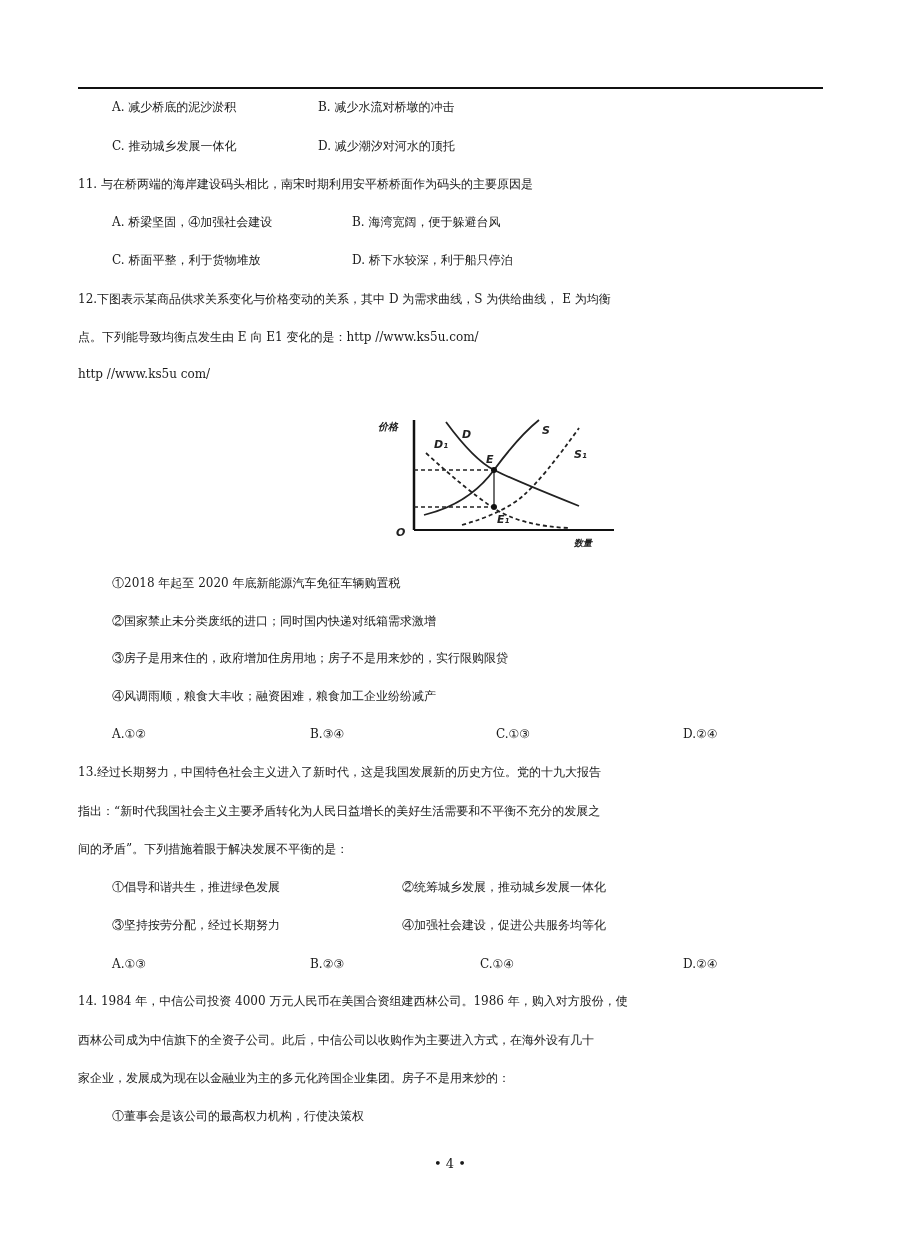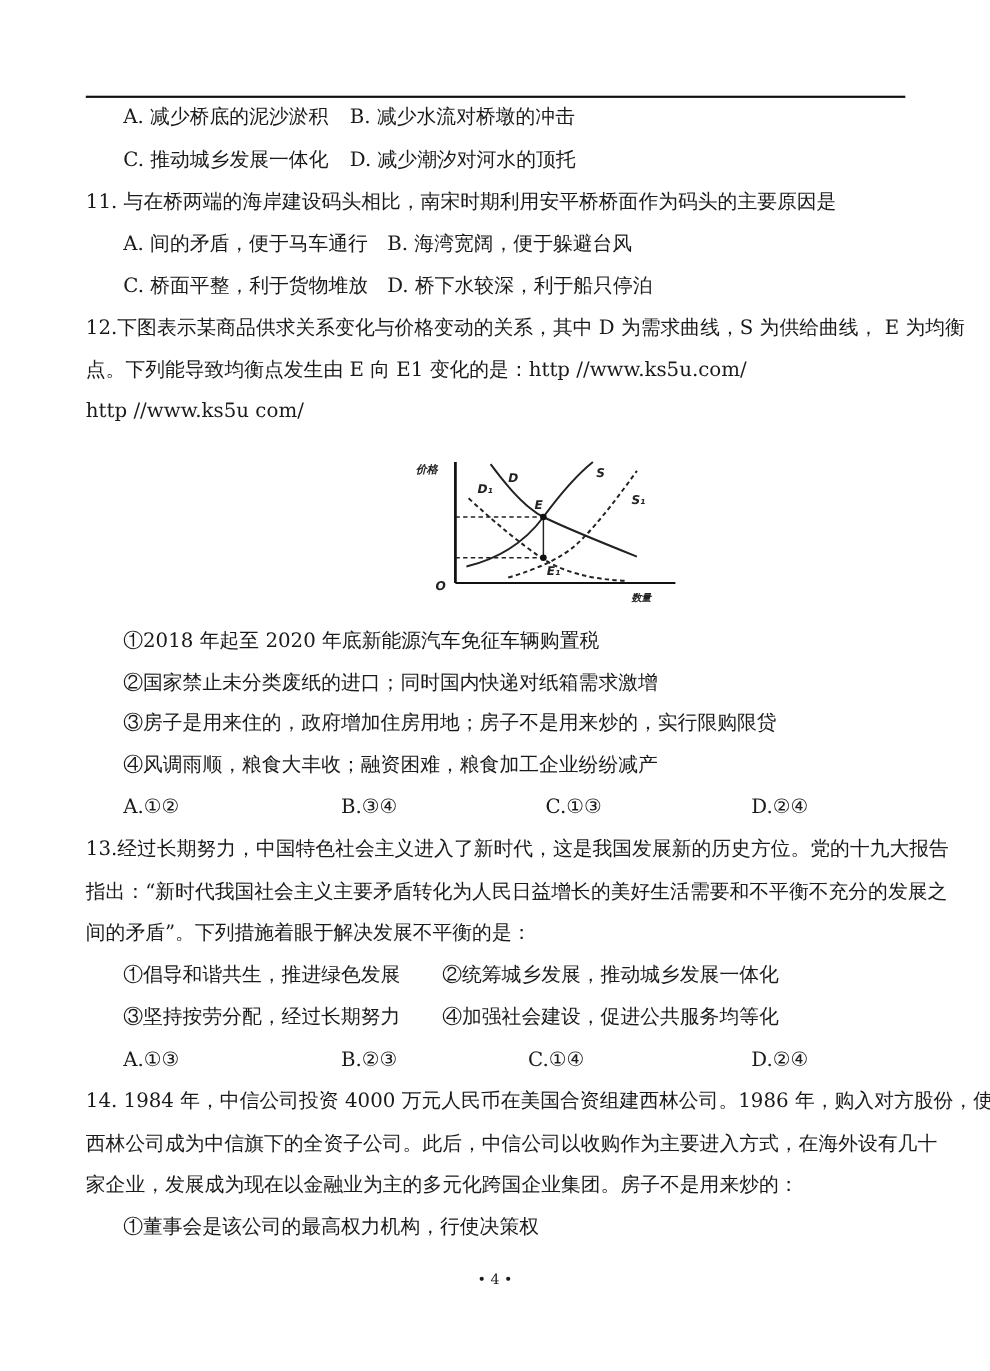--- a/index.html
+++ b/index.html
@@ -1,38 +1,38 @@
 <!DOCTYPE html>
 <html><head>
 <meta charset="utf-8">
 <style>
   html, body { margin:0; padding:0; background:#ffffff; }
   body { width:900px; height:1246px; position:relative; overflow:hidden;
          font-family:"DejaVu Serif","Liberation Serif",serif; color:#1a1a1a; font-size:15px; }
   .rule { position:absolute; left:78px; top:87px; width:745px; height:2px; background:#111; }
-  .line { position:absolute; white-space:nowrap; font-size:18px; line-height:20px;text-align:center; }
+  .line { position:absolute; white-space:nowrap; font-size:12px; line-height:20px;text-align:center; }
   .ind { left:112px; }
   .full { left:78px; }
   .page-num { position:absolute; left:0; width:900px; top:1156px; text-align:center; font-size:13px; }
   .chart-wrap { position:absolute; left:330px; top:408px; width:250px; height:140px;margin-left:44px; }
   .chart-wrap svg { width:250px; height:140px; }
   .chart-wrap text { font-family:"DejaVu Sans","Liberation Sans",sans-serif; font-style:italic; font-weight:bold; fill:#222; }
 </style>
 </head>
 <body>
 
 <div class="rule"></div>
 
 <div class="line ind" style="top:97px">A.  减少桥底的泥沙淤积</div>
 <div class="line" style="left:318px;top:97px">B.  减少水流对桥墩的冲击</div>
 <div class="line ind" style="top:136px">C.  推动城乡发展一体化</div>
 <div class="line" style="left:318px;top:136px">D.  减少潮汐对河水的顶托</div>
 
 <div class="line full" style="top:174px">11.   与在桥两端的海岸建设码头相比，南宋时期利用安平桥桥面作为码头的主要原因是</div>
-<div class="line ind" style="top:212px">A.  间的矛盾，便于马车通行</div>
+<div class="line ind" style="top:212px">A.  桥梁坚固，④加强社会建设</div>
 <div class="line" style="left:352px;top:212px">B.  海湾宽阔，便于躲避台风</div>
 <div class="line ind" style="top:250px">C.  桥面平整，利于货物堆放</div>
 <div class="line" style="left:352px;top:250px">D.  桥下水较深，利于船只停泊</div>
 
 <div class="line full" style="top:289px">12.下图表示某商品供求关系变化与价格变动的关系，其中 D 为需求曲线，S 为供给曲线，  E 为均衡</div>
 <div class="line full" style="top:327px">点。下列能导致均衡点发生由 E 向 E1 变化的是：http //www.ks5u.com/</div>
 <div class="line full" style="top:364px">http //www.ks5u com/</div>
 
 <div class="chart-wrap">
   <svg viewBox="0 0 250 140" id="sd-chart">

